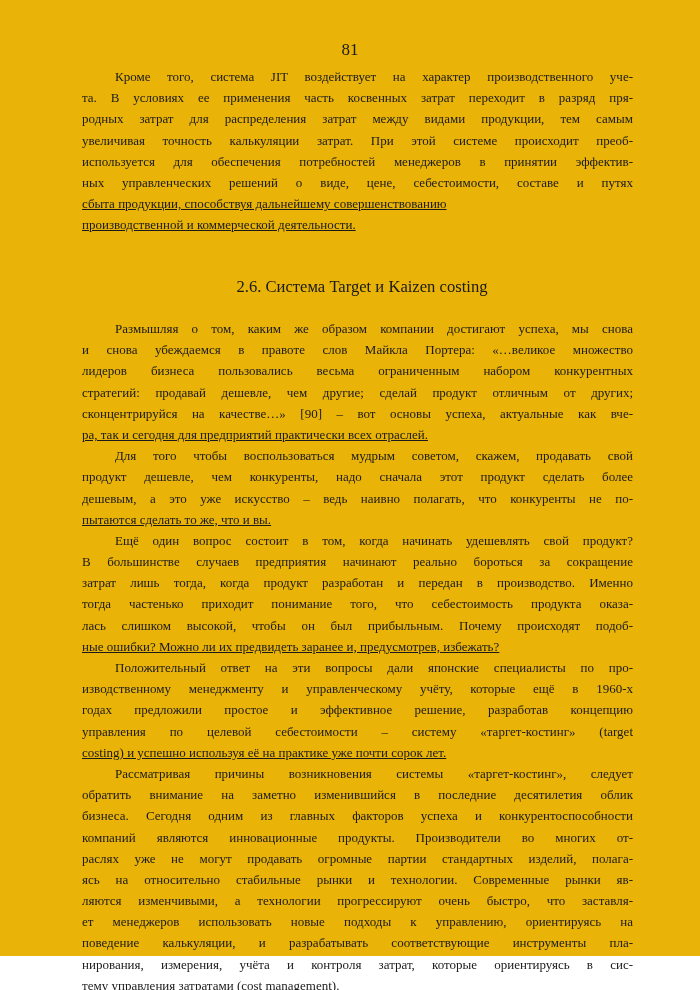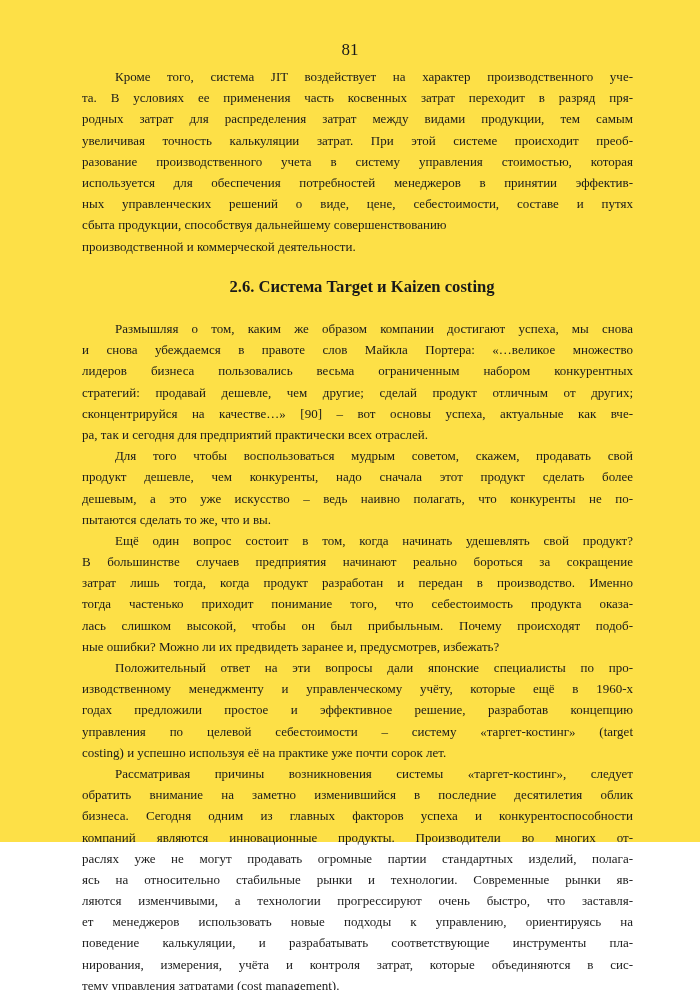--- a/index.html
+++ b/index.html
@@ -1,51 +1,50 @@
 <!DOCTYPE html>
 <html><head>
 <meta charset="utf-8">
 <style>
   html, body { margin: 0; padding: 0; background: #ffffff; }
   body { width: 700px; height: 990px; overflow: hidden; position: relative; }
   .page {
-    position: absolute; left: 0; top: 0; width: 700px; height: 842px;
-    background: #fde047; color: #1a1a1a;
+    position: absolute; left: 0; top: 0; width: 700px; height: 956px;
+    background: #eab308; color: #1a1a1a;
     font-family: "Liberation Serif", "DejaVu Serif", serif;
   }
   .page-number {
     position: absolute; left: 0; width: 700px; top: 40px;
     text-align: center; font-size: 17px; line-height: 20px;
   }
   .text-block { position: absolute; left: 82px; width: 551px; }
   .line {
     height: 21.2px; font-size: 13px; line-height: 21.2px;
     white-space: nowrap; text-align: justify; text-align-last: justify;
     overflow: visible;
   }
   .line.indent { padding-left: 33px; }
-  .line.last { text-align-last: left; }
+  .line.last { text-align-last: left; text-decoration: underline; }
   .heading {
     position: absolute; left: 0; width: 700px; top: 276px;
-    text-align: center; font-weight: bold; font-size: 16.6px; line-height: 21px;
+    text-align: center; font-weight: normal; font-size: 16.6px; line-height: 21px;
     padding-left: 24px; box-sizing: border-box;
   }
 </style>
 </head>
 <body>
 
 <div class="page">
   <div class="page-number">81</div>
 
   <div class="text-block" style="top:66px;">
     <div class="line indent">Кроме того, система JIT воздействует на характер производственного уче-</div>
     <div class="line">та. В условиях ее применения часть косвенных затрат переходит в разряд пря-</div>
     <div class="line">родных затрат для распределения затрат между видами продукции, тем самым</div>
     <div class="line">увеличивая точность калькуляции затрат. При этой системе происходит преоб-</div>
-    <div class="line">разование производственного учета в систему управления стоимостью, которая</div>
     <div class="line">используется для обеспечения потребностей менеджеров в принятии эффектив-</div>
     <div class="line">ных управленческих решений о виде, цене, себестоимости, составе и путях</div>
     <div class="line last">сбыта продукции, способствуя дальнейшему совершенствованию</div>
     <div class="line last">производственной и коммерческой деятельности.</div>
   </div>
 
   <div class="heading">2.6. Система Target и Kaizen costing</div>
 
   <div class="text-block" style="top:318px;">
     <div class="line indent">Размышляя о том, каким же образом компании достигают успеха, мы снова</div>
@@ -71,16 +70,16 @@
     <div class="line last">costing) и успешно используя её на практике уже почти сорок лет.</div>
     <div class="line indent">Рассматривая причины возникновения системы «таргет-костинг», следует</div>
     <div class="line">обратить внимание на заметно изменившийся в последние десятилетия облик</div>
     <div class="line">бизнеса. Сегодня одним из главных факторов успеха и конкурентоспособности</div>
     <div class="line">компаний являются инновационные продукты. Производители во многих от-</div>
     <div class="line">раслях уже не могут продавать огромные партии стандартных изделий, полага-</div>
     <div class="line">ясь на относительно стабильные рынки и технологии. Современные рынки яв-</div>
     <div class="line">ляются изменчивыми, а технологии прогрессируют очень быстро, что заставля-</div>
     <div class="line">ет менеджеров использовать новые подходы к управлению, ориентируясь на</div>
     <div class="line">поведение калькуляции, и разрабатывать соответствующие инструменты пла-</div>
-    <div class="line">нирования, измерения, учёта и контроля затрат, которые объединяются в сис-</div>
+    <div class="line">нирования, измерения, учёта и контроля затрат, которые ориентируясь в сис-</div>
     <div class="line last">тему управления затратами (cost management).</div>
   </div>
 </div>
 
 </body></html>

